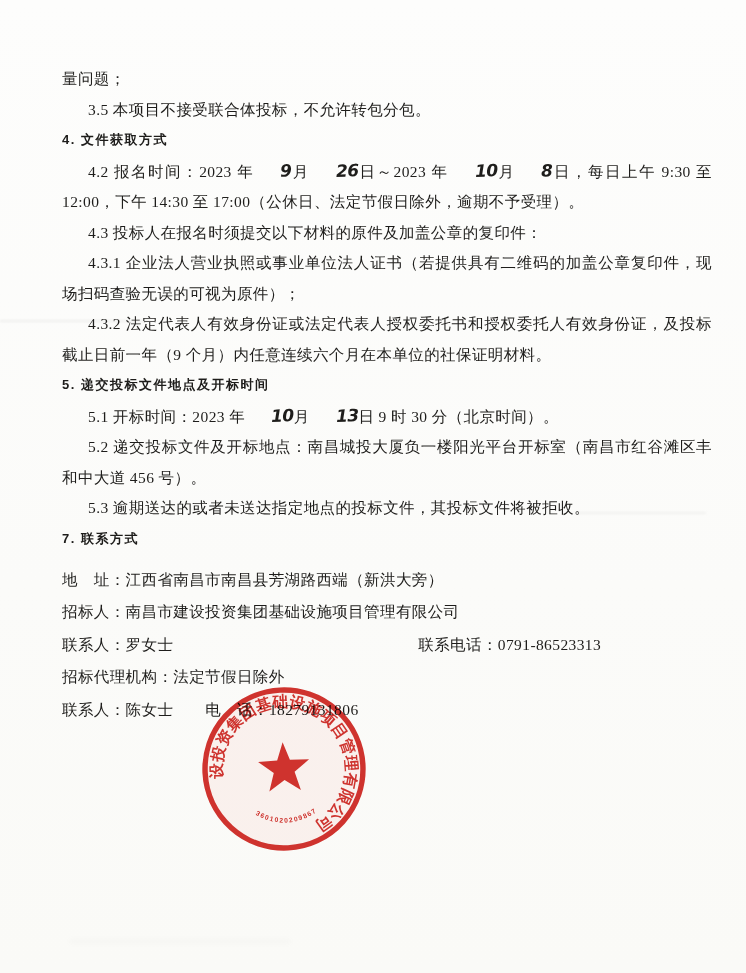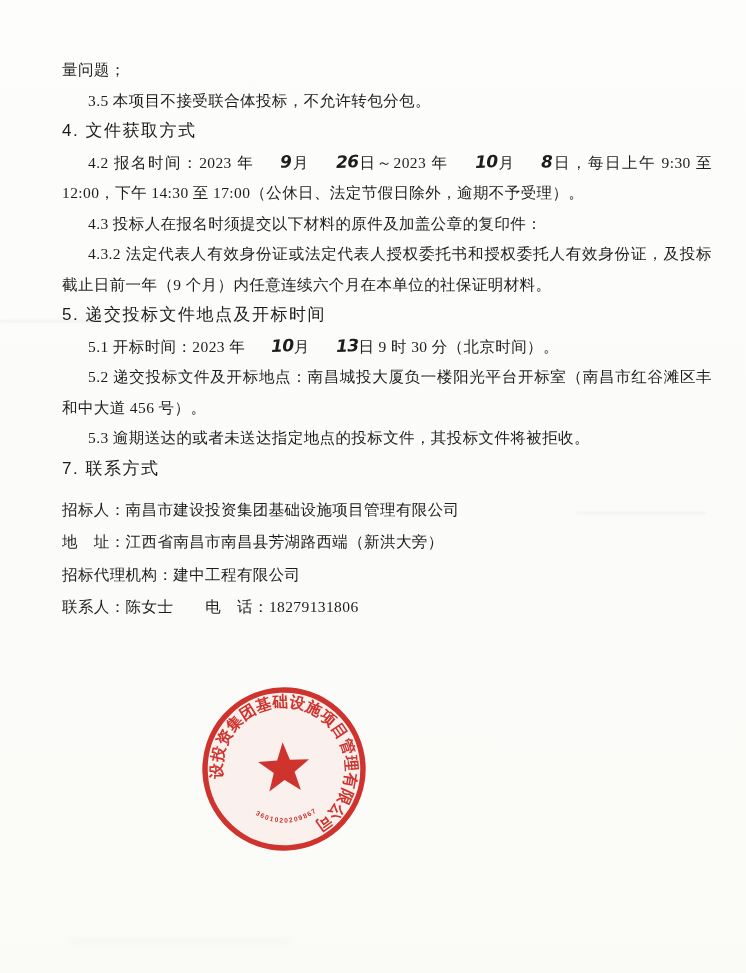--- a/index.html
+++ b/index.html
@@ -6,29 +6,29 @@
   .page {
     position:relative;
     width:746px; height:973px;
     margin:0 auto;
     background:linear-gradient(180deg,#fdfdfc 0%,#fbfbf9 60%,#fafaf7 100%);
     font-family:"Liberation Serif","DejaVu Serif",serif;
     color:#1e1d1b;
     overflow:hidden;
   }
   .content {
-    position:absolute; left:62px; right:34px; top:55px;
+    position:absolute; left:62px; right:34px; top:64px;
     font-size:15.5px; line-height:30.5px;
     text-align:justify; letter-spacing:0.4px;
   }
   .content p { margin:0; }
   .indent { text-indent:26px; }
   .sec-heading {
     font-family:"Liberation Sans","DejaVu Sans",sans-serif;
-    font-weight:normal; font-size:17px; line-height:30.5px;
+    font-weight:bold; font-size:13px; line-height:30.5px;
     letter-spacing:1.5px; margin:0;
   }
   .hw {
     font-family:"DejaVu Sans",sans-serif;
     font-style:italic; font-weight:bold;
     font-size:17px; letter-spacing:-0.5px;
     display:inline-block; transform:rotate(-2deg);
   }
   .contact { margin-top:10px; }
   .c-row { display:flex; line-height:32.4px; white-space:nowrap; }
@@ -65,44 +65,49 @@
 
     <p class="indent mt6">3.5 本项目不接受联合体投标，不允许转包分包。</p>
 
     <p class="sec-heading mt8">4. 文件获取方式</p>
 
 
     <p class="indent"><span>4.2 报名时间：2023 年</span><span class="hw">9</span><span>月</span><span class="hw">26</span><span>日～2023 年</span><span class="hw">10</span><span>月</span><span class="hw">8</span><span>日，每日上午 9:30 至 12:00，下午 14:30 至 17:00（公休日、法定节假日除外，逾期不予受理）。</span></p>
 
     <p class="indent">4.3 投标人在报名时须提交以下材料的原件及加盖公章的复印件：</p>
 
+    <p class="indent">4.3.1 企业法人营业执照或事业单位法人证书（若提供具有二维码的加盖公章复印件，现场扫码查验无误的可视为原件）；</p>
 
     <p class="indent">4.3.2 法定代表人有效身份证或法定代表人授权委托书和授权委托人有效身份证，及投标截止日前一年（9 个月）内任意连续六个月在本单位的社保证明材料。</p>
 
     <p class="sec-heading mt4">5. 递交投标文件地点及开标时间</p>
 
     <p class="indent mt10"><span>5.1 开标时间：2023 年</span><span class="hw">10</span><span>月</span><span class="hw">13</span><span>日 9 时 30 分（北京时间）。</span></p>
 
     <p class="indent">5.2 递交投标文件及开标地点：南昌城投大厦负一楼阳光平台开标室（南昌市红谷滩区丰和中大道 456 号）。</p>
 
     <p class="indent">5.3 逾期送达的或者未送达指定地点的投标文件，其投标文件将被拒收。</p>
 
 
 
     <p class="sec-heading mt6">7. 联系方式</p>
 
     <div class="contact">
       <div class="c-row">
+        <span>地　址：江西省南昌市南昌县芳湖路西端（新洪大旁）</span>
+      </div>
+      <div class="c-row">
         <span>招标人：南昌市建设投资集团基础设施项目管理有限公司</span>
       </div>
       <div class="c-row">
-        <span>地　址：江西省南昌市南昌县芳湖路西端（新洪大旁）</span>
+        <span>联系人：罗女士</span>
+        <span class="gap-wide">联系电话：0791-86523313</span>
       </div>
       <div class="c-row">
-        <span>招标代理机构：建中工程有限公司</span>
+        <span>招标代理机构：法定节假日除外</span>
       </div>
       <div class="c-row">
         <span>联系人：陈女士</span>
         <span class="gap-small">电　话：18279131806</span>
       </div>
     </div>
 
   </div>
 
   <svg class="seal" viewBox="0 0 200 200" aria-hidden="true">

